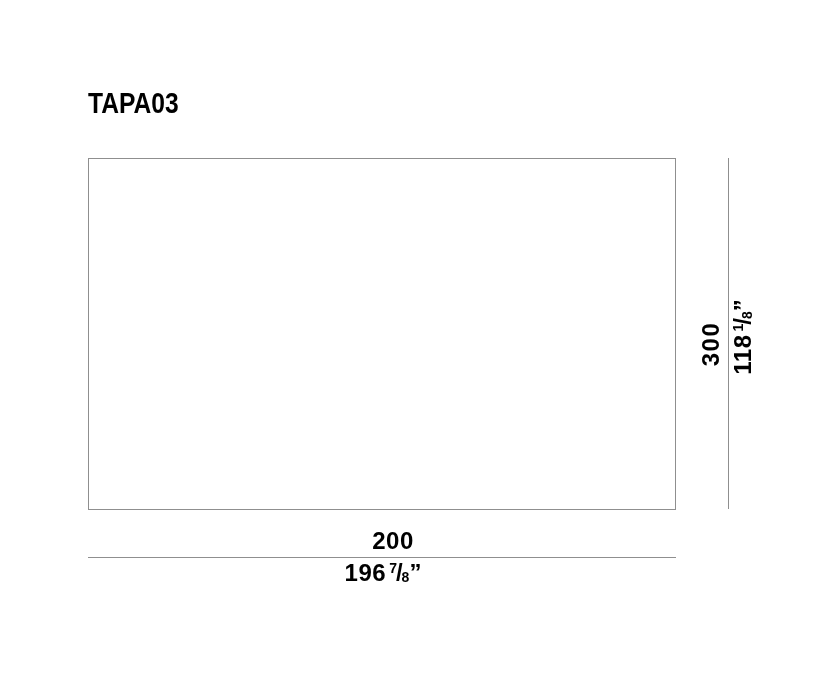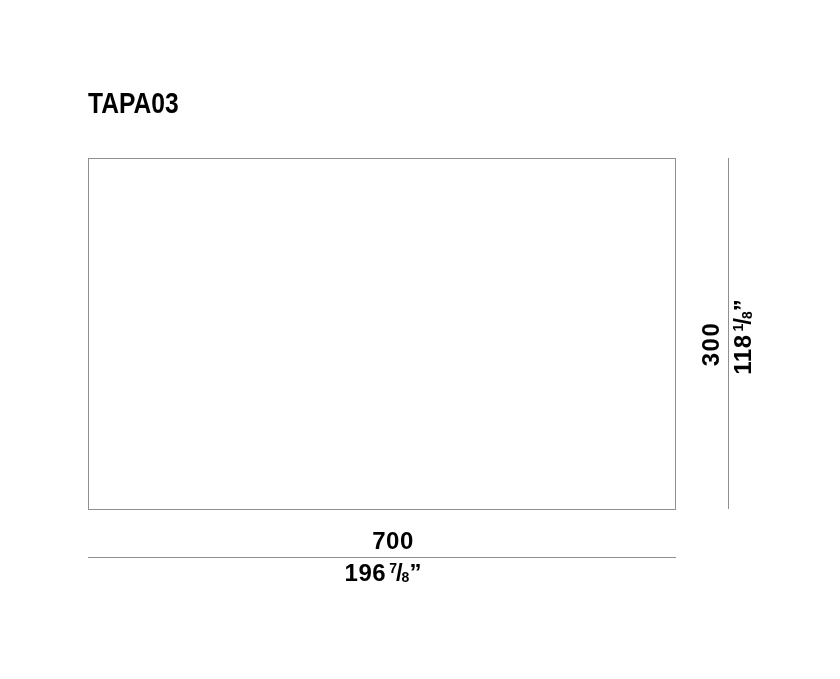--- a/index.html
+++ b/index.html
@@ -84,17 +84,17 @@
   <div class="outline"></div>
 
   <div class="dim-line vertical"></div>
 
   <div class="dim-line horizontal"></div>
 
   <div class="dim-label height-mm v-rot">300</div>
 
   <div class="dim-label height-inch v-rot"><span>118</span><span class="frac-num">1</span><span class="frac-slash">/</span><span class="frac-den">8</span><span class="inch-unit">”</span></div>
 
-  <div class="dim-label width-mm h-center">700</div>
+  <div class="dim-label width-mm h-center">200</div>
 
   <div class="dim-label width-inch h-center"><span>196</span><span class="frac-num">7</span><span class="frac-slash">/</span><span class="frac-den">8</span><span class="inch-unit">”</span></div>
 
 </div>
 
 </body></html>

